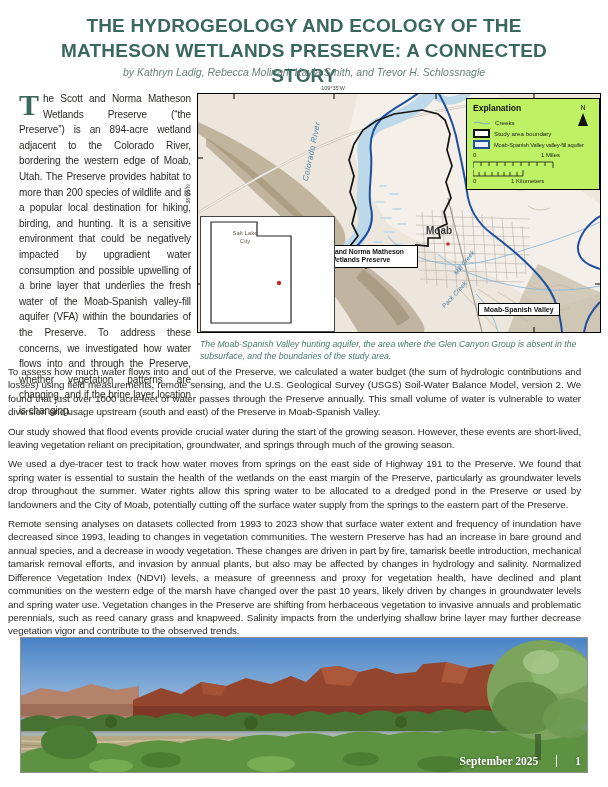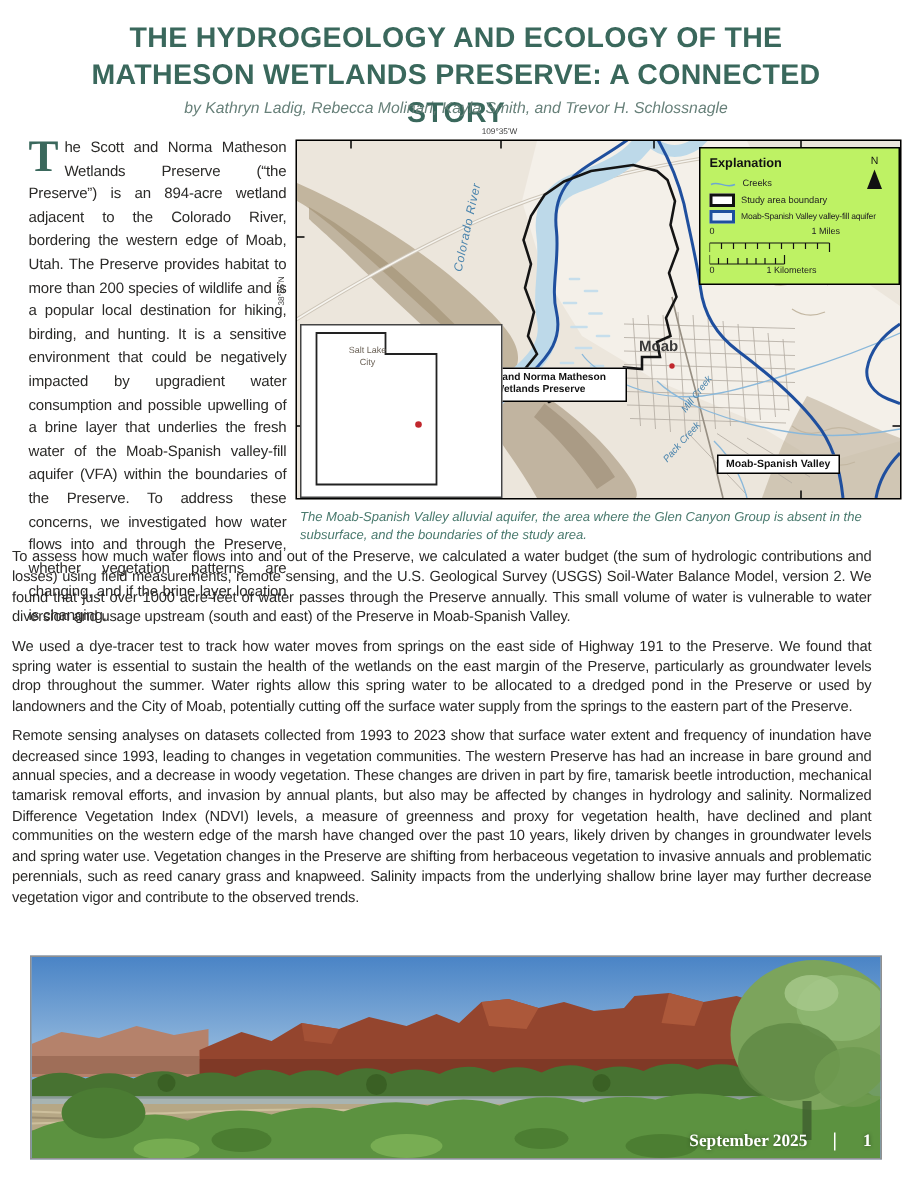--- a/index.html
+++ b/index.html
@@ -225,24 +225,25 @@
         </svg>
         <svg class="ruler-km" width="52" height="8">
           <path d="M0,7 H50 M0,1 V7 M6,3 V7 M12,3 V7 M19,3 V7 M25,3 V7 M31,3 V7 M37,3 V7 M44,3 V7 M50,1 V7" stroke="#111" stroke-width="0.8" fill="none"></path>
         </svg>
         <span class="scale-zero-km">0</span>
         <span class="scale-km">1 Kilometers</span>
       </div>
     </div>
   </div>
 
-  <div class="caption">The Moab-Spanish Valley alluvial aquifer, the area where the Glen Canyon Group is absent in the subsurface, and the boundaries of the study area.</div>
+  <div class="caption">The Moab-Spanish Valley hunting aquifer, the area where the Glen Canyon Group is absent in the subsurface, and the boundaries of the study area.</div>
 
   <div class="bodytext">
     <p>To assess how much water flows into and out of the Preserve, we calculated a water budget (the sum of hydrologic contributions and losses) using field measurements, remote sensing, and the U.S. Geological Survey (USGS) Soil-Water Balance Model, version 2. We found that just over 1000 acre-feet of water passes through the Preserve annually. This small volume of water is vulnerable to water diversion and usage upstream (south and east) of the Preserve in Moab-Spanish Valley.</p>
+    <p>Our study showed that flood events provide crucial water during the start of the growing season. However, these events are short-lived, leaving vegetation reliant on precipitation, groundwater, and springs through much of the growing season.</p>
     <p>We used a dye-tracer test to track how water moves from springs on the east side of Highway 191 to the Preserve. We found that spring water is essential to sustain the health of the wetlands on the east margin of the Preserve, particularly as groundwater levels drop throughout the summer. Water rights allow this spring water to be allocated to a dredged pond in the Preserve or used by landowners and the City of Moab, potentially cutting off the surface water supply from the springs to the eastern part of the Preserve.</p>
     <p>Remote sensing analyses on datasets collected from 1993 to 2023 show that surface water extent and frequency of inundation have decreased since 1993, leading to changes in vegetation communities. The western Preserve has had an increase in bare ground and annual species, and a decrease in woody vegetation. These changes are driven in part by fire, tamarisk beetle introduction, mechanical tamarisk removal efforts, and invasion by annual plants, but also may be affected by changes in hydrology and salinity. Normalized Difference Vegetation Index (NDVI) levels, a measure of greenness and proxy for vegetation health, have declined and plant communities on the western edge of the marsh have changed over the past 10 years, likely driven by changes in groundwater levels and spring water use. Vegetation changes in the Preserve are shifting from herbaceous vegetation to invasive annuals and problematic perennials, such as reed canary grass and knapweed. Salinity impacts from the underlying shallow brine layer may further decrease vegetation vigor and contribute to the observed trends.</p>
   </div>
 
   <div class="photo">
     <svg width="566" height="134" viewBox="0 0 566 134">
       <defs>
         <linearGradient id="skyg" x1="0" y1="0" x2="0" y2="1">
           <stop offset="0" stop-color="#4a84c6"></stop>
             <stop offset="1" stop-color="#a3c4e2"></stop>

